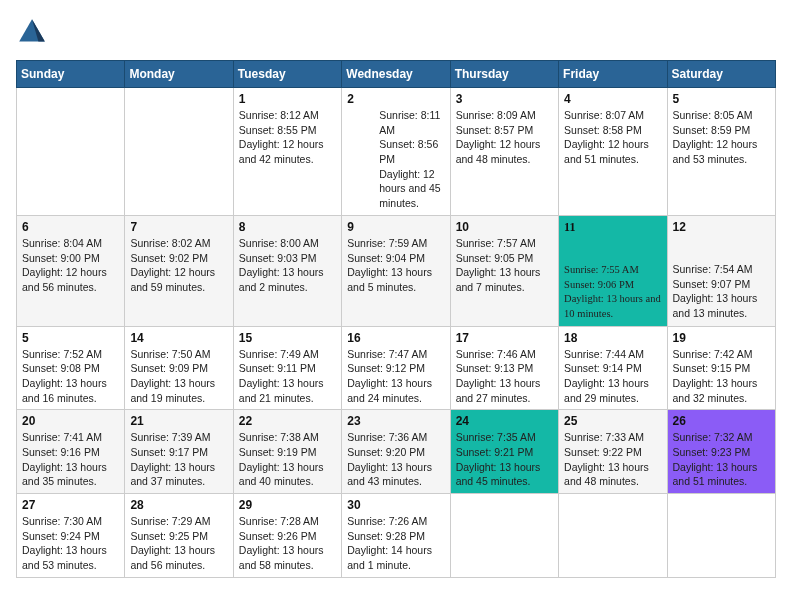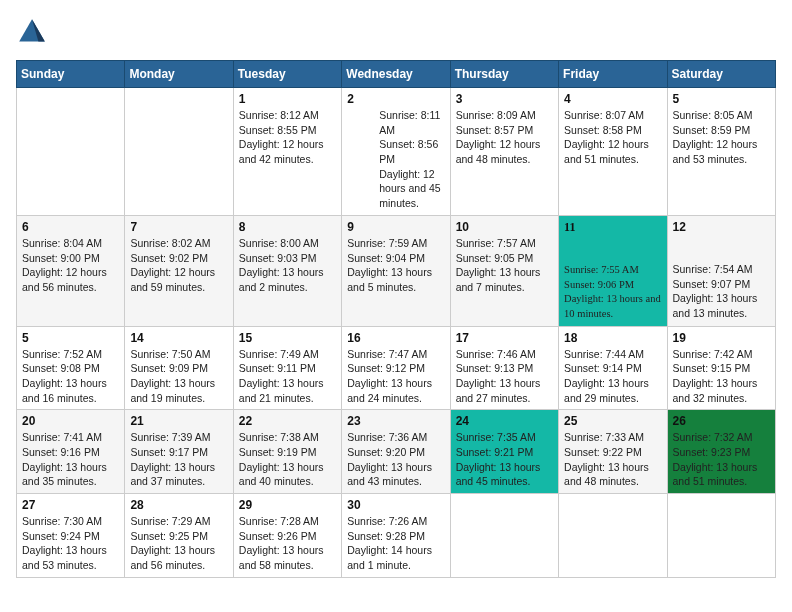--- a/index.html
+++ b/index.html
@@ -280,21 +280,21 @@
           <div class="day-info" style="white-space: pre-line;">Sunrise: 7:35 AM
 Sunset: 9:21 PM
 Daylight: 13 hours and 45 minutes.</div>
         </td>
         <td style="background: rgb(245, 245, 245);">
           <div class="day-num">25</div>
           <div class="day-info" style="white-space: pre-line;">Sunrise: 7:33 AM
 Sunset: 9:22 PM
 Daylight: 13 hours and 48 minutes.</div>
         </td>
-        <td style="background: #15803d;">
+        <td style="background: #8b5cf6;">
           <div class="day-num">26</div>
           <div class="day-info" style="white-space: pre-line;">Sunrise: 7:32 AM
 Sunset: 9:23 PM
 Daylight: 13 hours and 51 minutes.</div>
         </td>
       </tr>
       <tr>
         <td>
           <div class="day-num">27</div>
           <div class="day-info" style="white-space: pre-line;">Sunrise: 7:30 AM

